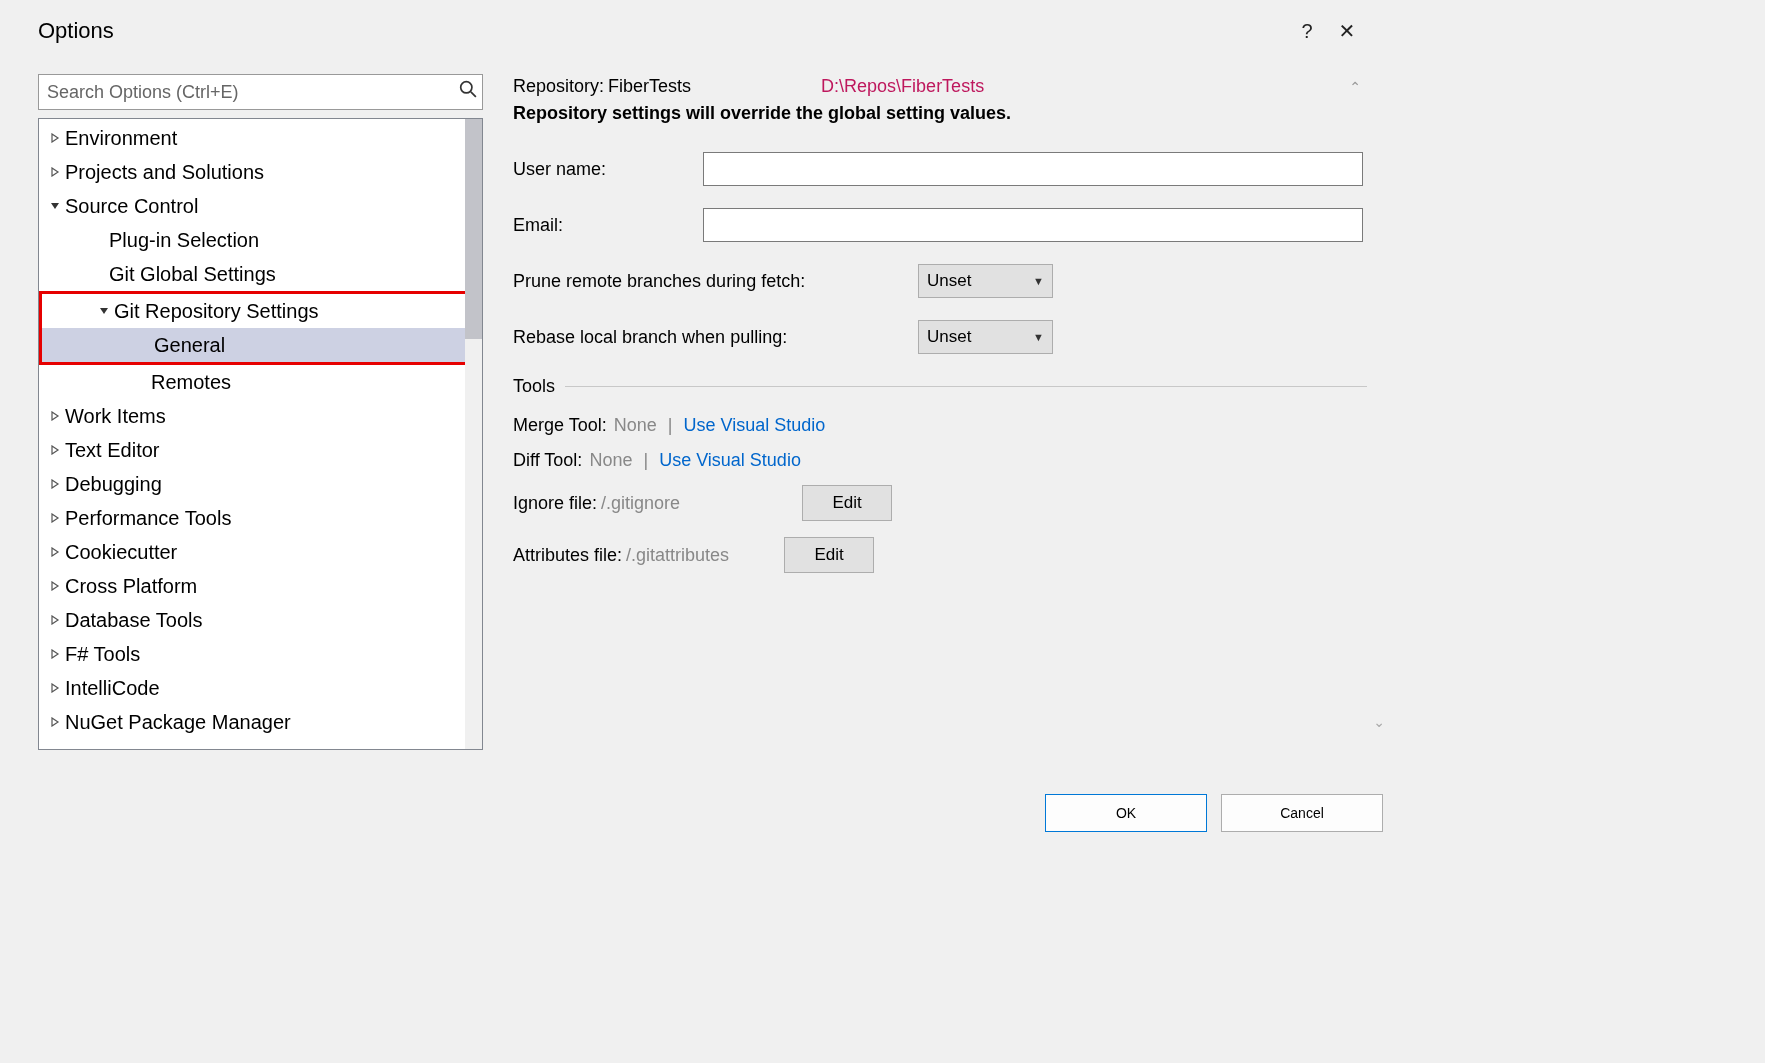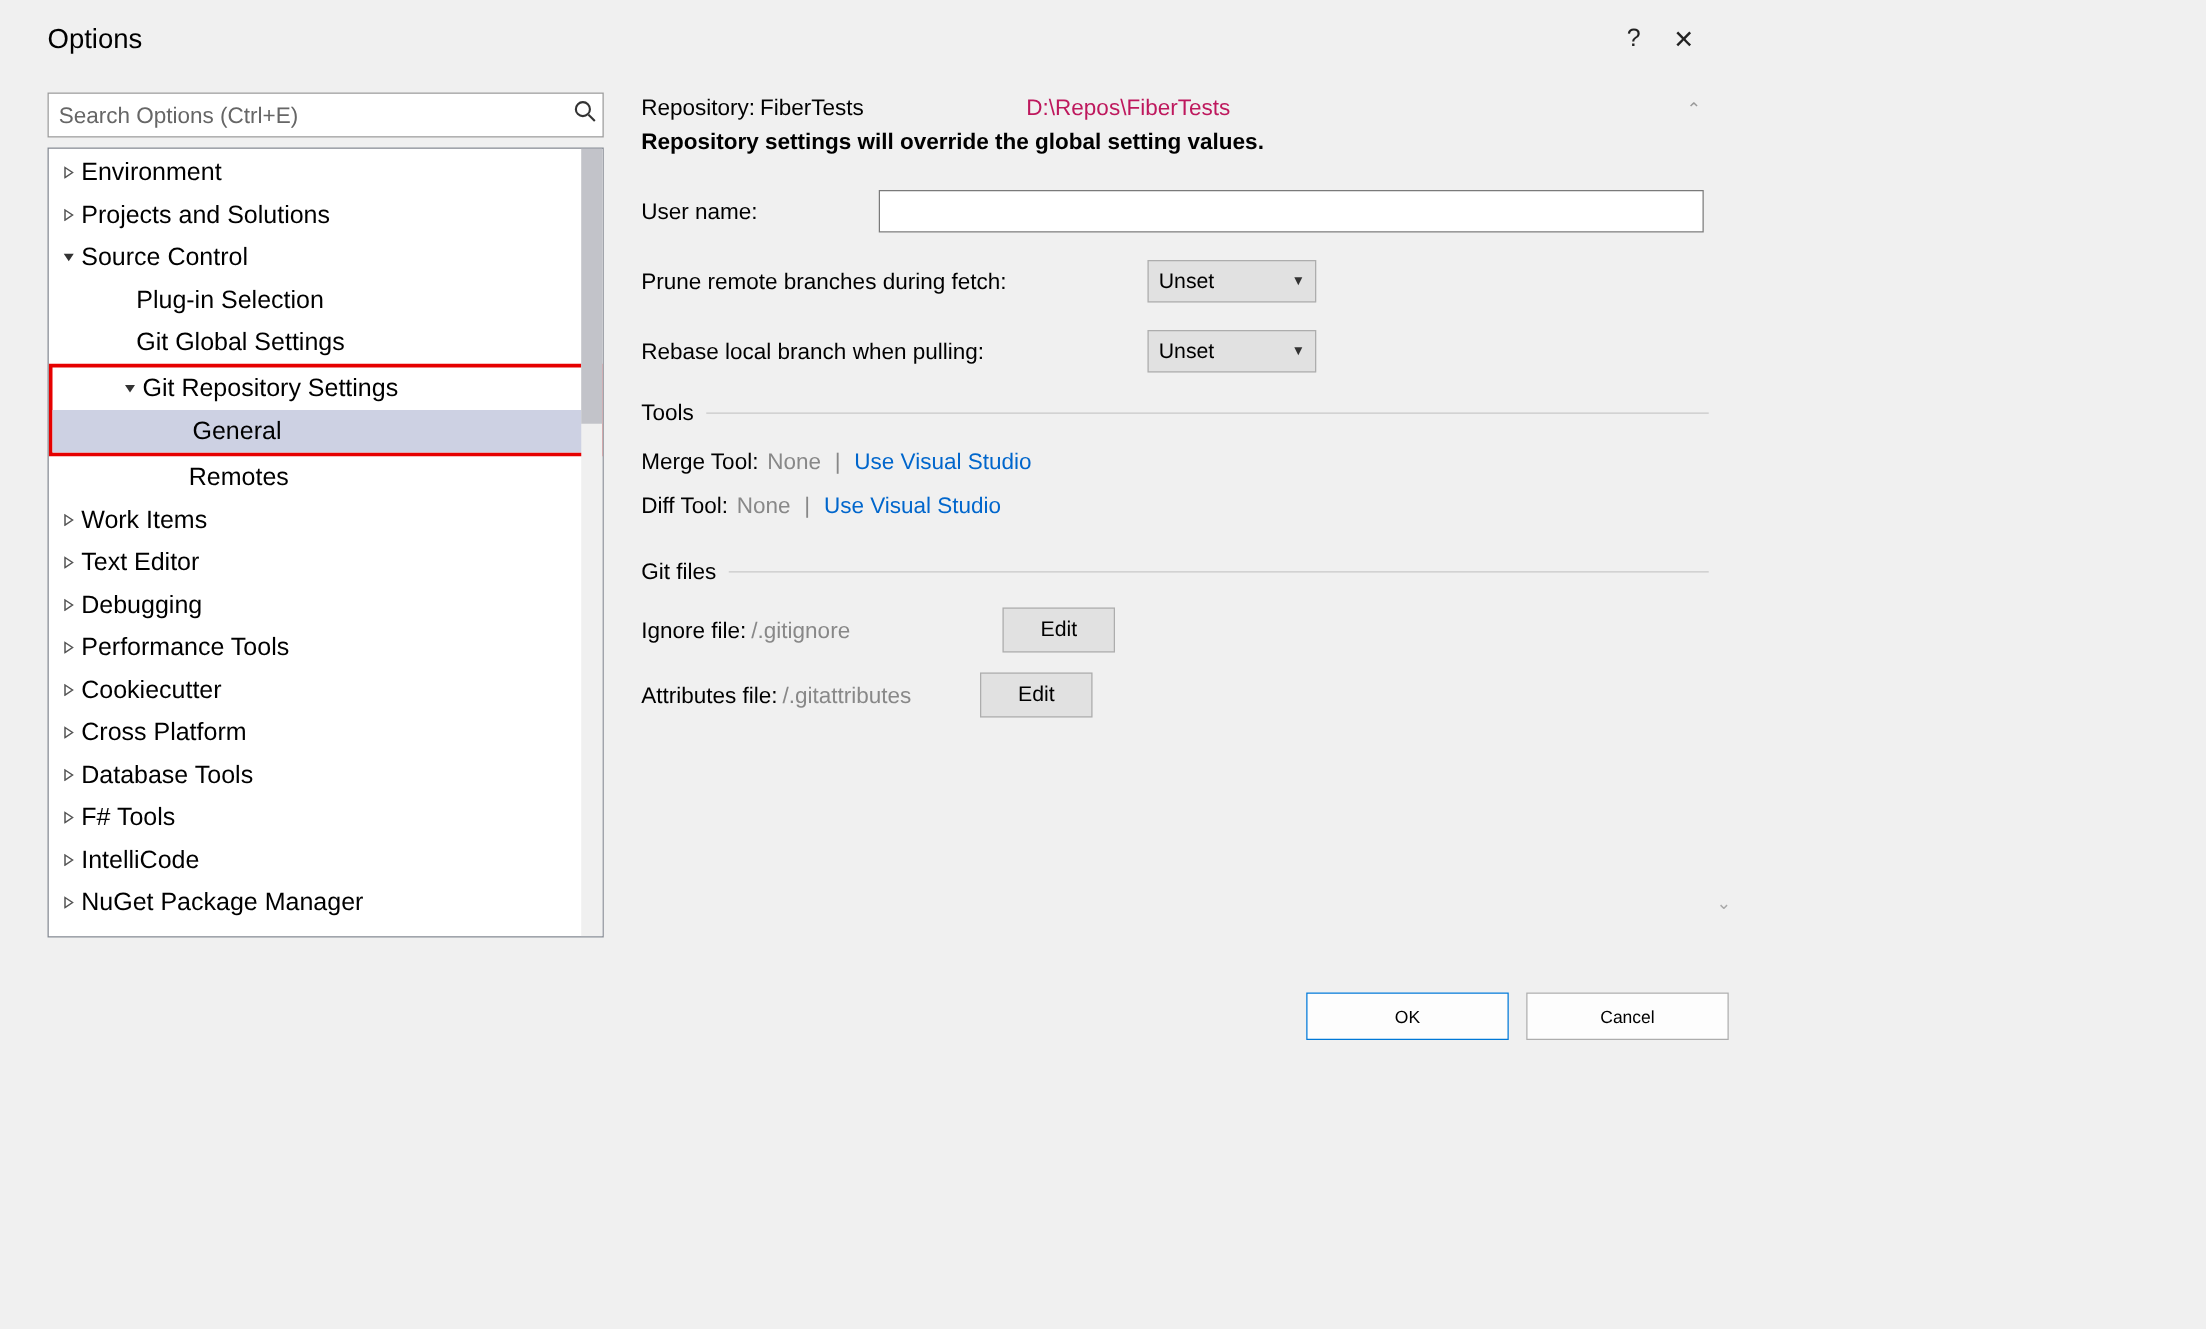--- a/index.html
+++ b/index.html
@@ -382,20 +382,24 @@
         <span class="name">FiberTests</span>
         <span class="path">D:\Repos\FiberTests</span>
         <span class="chev">⌃</span>
       </div>
       <div class="desc">Repository settings will override the global setting values.</div>
 
       <div class="form-row">
         <div class="flabel">User name:</div>
         <input class="text-input" type="text" style="">
       </div>
+      <div class="form-row">
+        <div class="flabel">Email:</div>
+        <input class="text-input" type="text" style="">
+      </div>
       <div class="form-row wide">
         <div class="flabel">Prune remote branches during fetch:</div>
         <div class="select">
           <span>Unset</span>
           <span class="dd">▼</span>
         </div>
       </div>
       <div class="form-row wide">
         <div class="flabel">Rebase local branch when pulling:</div>
         <div class="select">
@@ -414,24 +418,20 @@
         <span class="sep">|</span>
         <span class="link">Use Visual Studio</span>
       </div>
       <div class="tool-line">
         <span class="tlabel">Diff Tool:</span>
         <span class="tval">None</span>
         <span class="sep">|</span>
         <span class="link">Use Visual Studio</span>
       </div>
 
-      <div class="section-head" style="margin-top:32px">
-        <span class="shlabel">Git files</span>
-        <span class="line"></span>
-      </div>
       <div class="gitfile-row gf1">
         <span class="gflabel">Ignore file:</span>
         <span class="gffile">/.gitignore</span>
         <button class="editbtn">Edit</button>
       </div>
       <div class="gitfile-row gf2">
         <span class="gflabel">Attributes file:</span>
         <span class="gffile">/.gitattributes</span>
         <button class="editbtn">Edit</button>
       </div>

